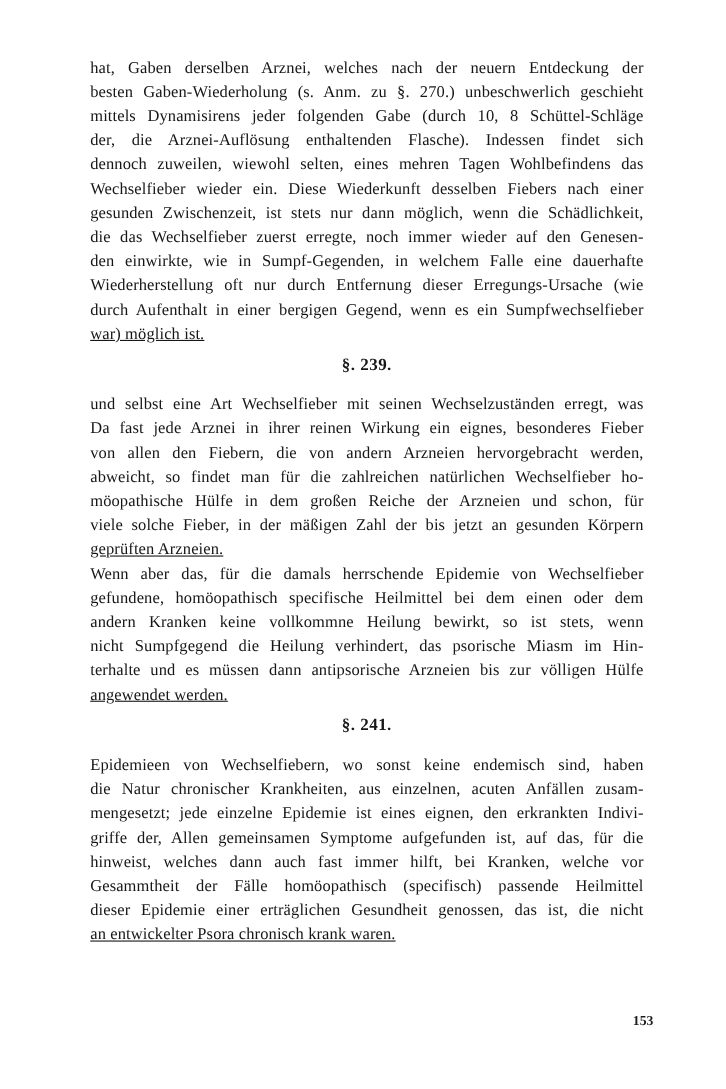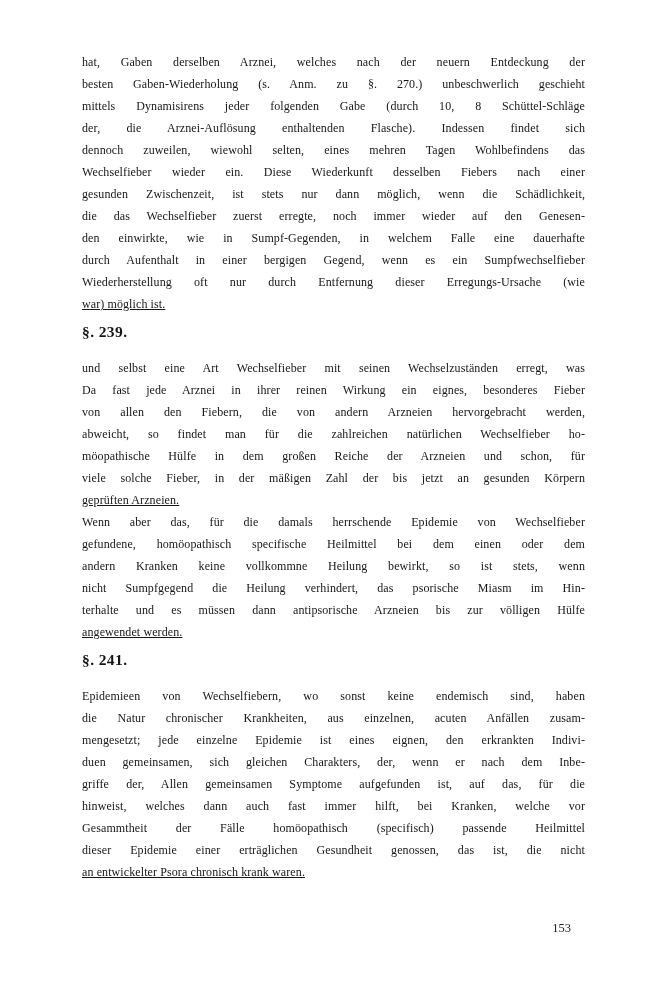--- a/index.html
+++ b/index.html
@@ -14,66 +14,68 @@
     color: #161616;
   }
   .content {
     position: absolute;
     left: 82px;
     top: 51px;
     width: 503px;
   }
   .para { margin: 0; padding: 0; }
   .line {
-    font-size: 12px;
+    font-size: 15px;
     line-height: 22px;
     text-align: justify;
     text-align-last: justify;
     white-space: normal;
     letter-spacing: 0.1px;
   }
   .line.last {
     text-align-last: left;
     text-decoration: underline;
   }
   .heading {
     font-size: 15.5px;
     font-weight: 700;
     line-height: 22px;
+    text-align: center;
     margin-top: 6px;
     margin-bottom: 14px;
     letter-spacing: 0.4px;
   }
   .page-number {
     position: absolute;
     top: 921px;
-    right: 89px;
+    right: 66px;
     font-size: 12.5px;
     line-height: 15px;
     color: #1c1c1c;
+    font-weight: bold;
   }
 </style>
 </head>
 <body>
 
 <div class="book-page">
   <div class="content">
 
     <div class="para">
       <div class="line">hat, Gaben derselben Arznei, welches nach der neuern Entdeckung der</div>
       <div class="line">besten Gaben-Wiederholung (s. Anm. zu §. 270.) unbeschwerlich geschieht</div>
       <div class="line">mittels Dynamisirens jeder folgenden Gabe (durch 10, 8 Schüttel-Schläge</div>
       <div class="line">der, die Arznei-Auflösung enthaltenden Flasche). Indessen findet sich</div>
       <div class="line">dennoch zuweilen, wiewohl selten, eines mehren Tagen Wohlbefindens das</div>
       <div class="line">Wechselfieber wieder ein. Diese Wiederkunft desselben Fiebers nach einer</div>
       <div class="line">gesunden Zwischenzeit, ist stets nur dann möglich, wenn die Schädlichkeit,</div>
       <div class="line">die das Wechselfieber zuerst erregte, noch immer wieder auf den Genesen-</div>
       <div class="line">den einwirkte, wie in Sumpf-Gegenden, in welchem Falle eine dauerhafte</div>
+      <div class="line">Wiederherstellung oft nur durch Entfernung dieser Erregungs-Ursache (wie</div>
       <div class="line">durch Aufenthalt in einer bergigen Gegend, wenn es ein Sumpfwechselfieber</div>
-      <div class="line">Wiederherstellung oft nur durch Entfernung dieser Erregungs-Ursache (wie</div>
       <div class="line last">war) möglich ist.</div>
     </div>
 
     <div class="heading">§. 239.</div>
 
     <div class="para">
       <div class="line">und selbst eine Art Wechselfieber mit seinen Wechselzuständen erregt, was</div>
       <div class="line">Da fast jede Arznei in ihrer reinen Wirkung ein eignes, besonderes Fieber</div>
       <div class="line">von allen den Fiebern, die von andern Arzneien hervorgebracht werden,</div>
       <div class="line">abweicht, so findet man für die zahlreichen natürlichen Wechselfieber ho-</div>
@@ -91,21 +93,20 @@
       <div class="line">terhalte und es müssen dann antipsorische Arzneien bis zur völligen Hülfe</div>
       <div class="line last">angewendet werden.</div>
     </div>
 
     <div class="heading">§. 241.</div>
 
     <div class="para">
       <div class="line">Epidemieen von Wechselfiebern, wo sonst keine endemisch sind, haben</div>
       <div class="line">die Natur chronischer Krankheiten, aus einzelnen, acuten Anfällen zusam-</div>
       <div class="line">mengesetzt; jede einzelne Epidemie ist eines eignen, den erkrankten Indivi-</div>
-      <div class="line">duen gemeinsamen, sich gleichen Charakters, der, wenn er nach dem Inbe-</div>
       <div class="line">griffe der, Allen gemeinsamen Symptome aufgefunden ist, auf das, für die</div>
       <div class="line">hinweist, welches dann auch fast immer hilft, bei Kranken, welche vor</div>
       <div class="line">Gesammtheit der Fälle homöopathisch (specifisch) passende Heilmittel</div>
       <div class="line">dieser Epidemie einer erträglichen Gesundheit genossen, das ist, die nicht</div>
       <div class="line last">an entwickelter Psora chronisch krank waren.</div>
     </div>
 
   </div>
 
   <div class="page-number">153</div>

